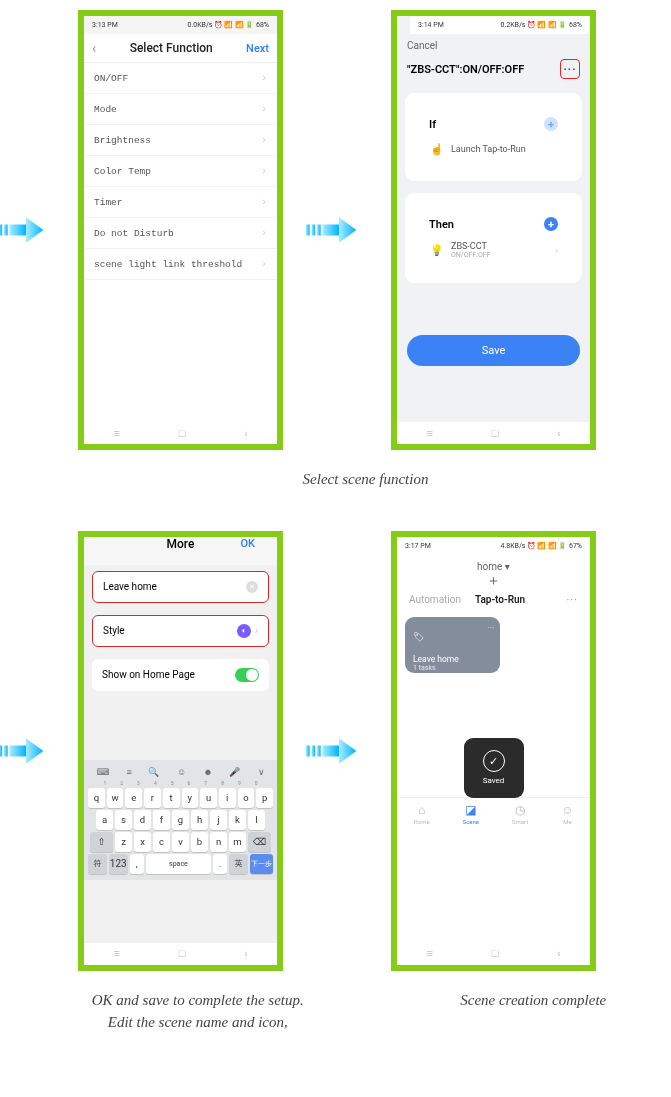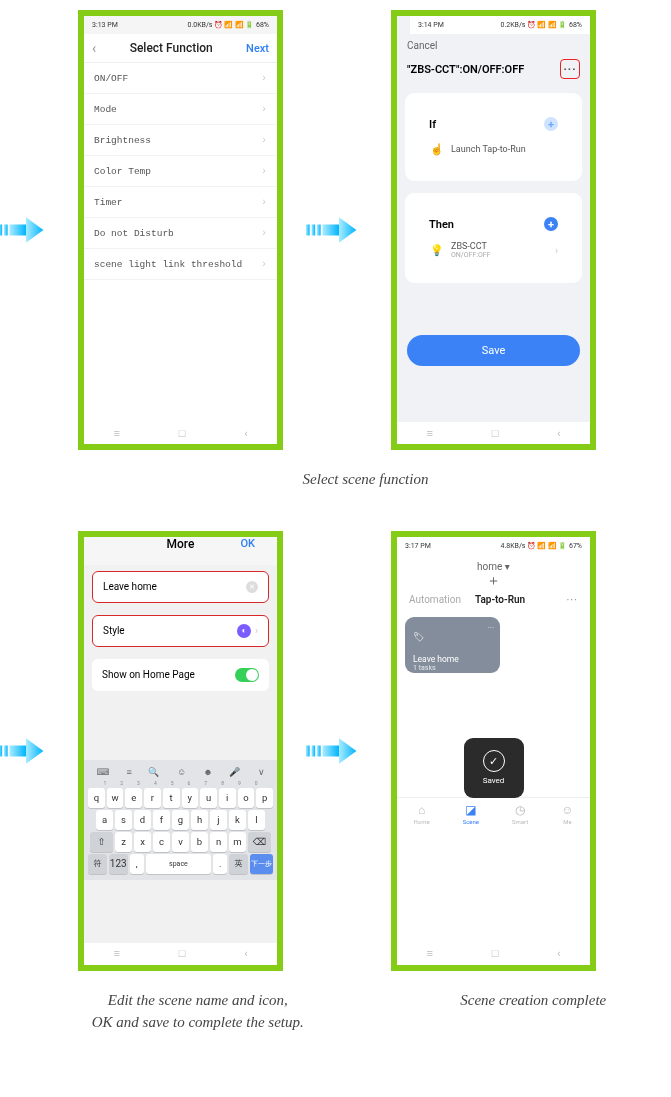--- a/index.html
+++ b/index.html
@@ -377,17 +377,17 @@
     <div class="navbar">
         <span>≡</span>
         <span>□</span>
         <span>‹</span>
       </div>
   </div>
 </div>
 
 <div class="caption-row">
   <div class="caption cap3">
+    <div>OK and save to complete the setup.</div>
     <div>Edit the scene name and icon,</div>
-    <div>OK and save to complete the setup.</div>
   </div>
   <div class="caption cap4">Scene creation complete</div>
 </div>
 
 </body></html>

